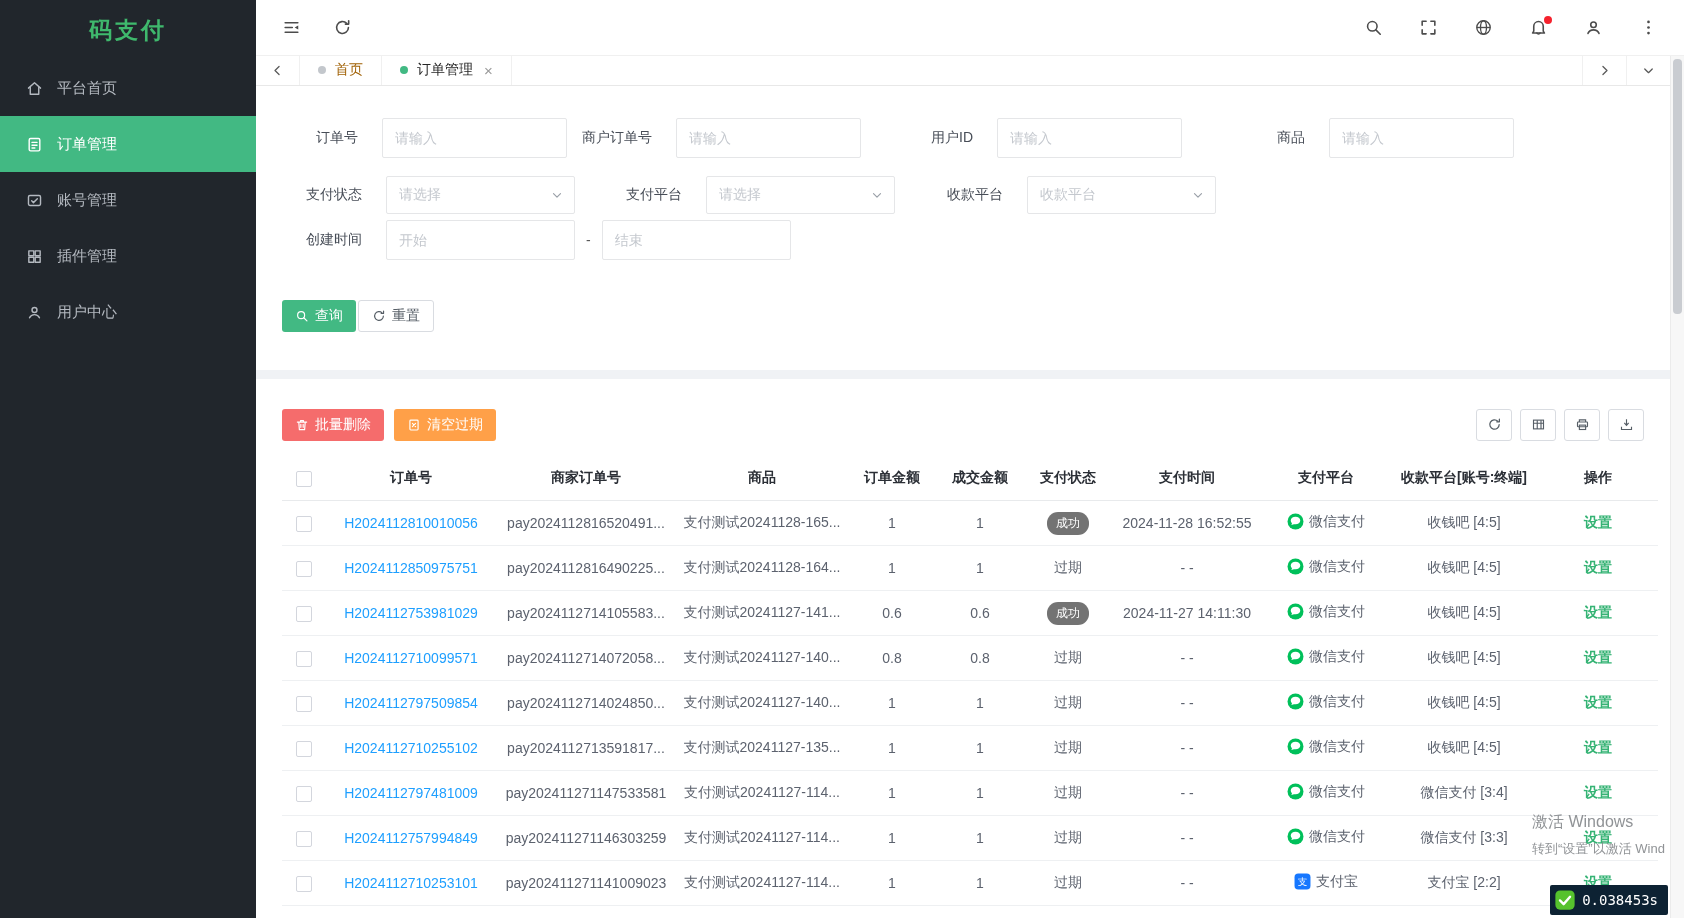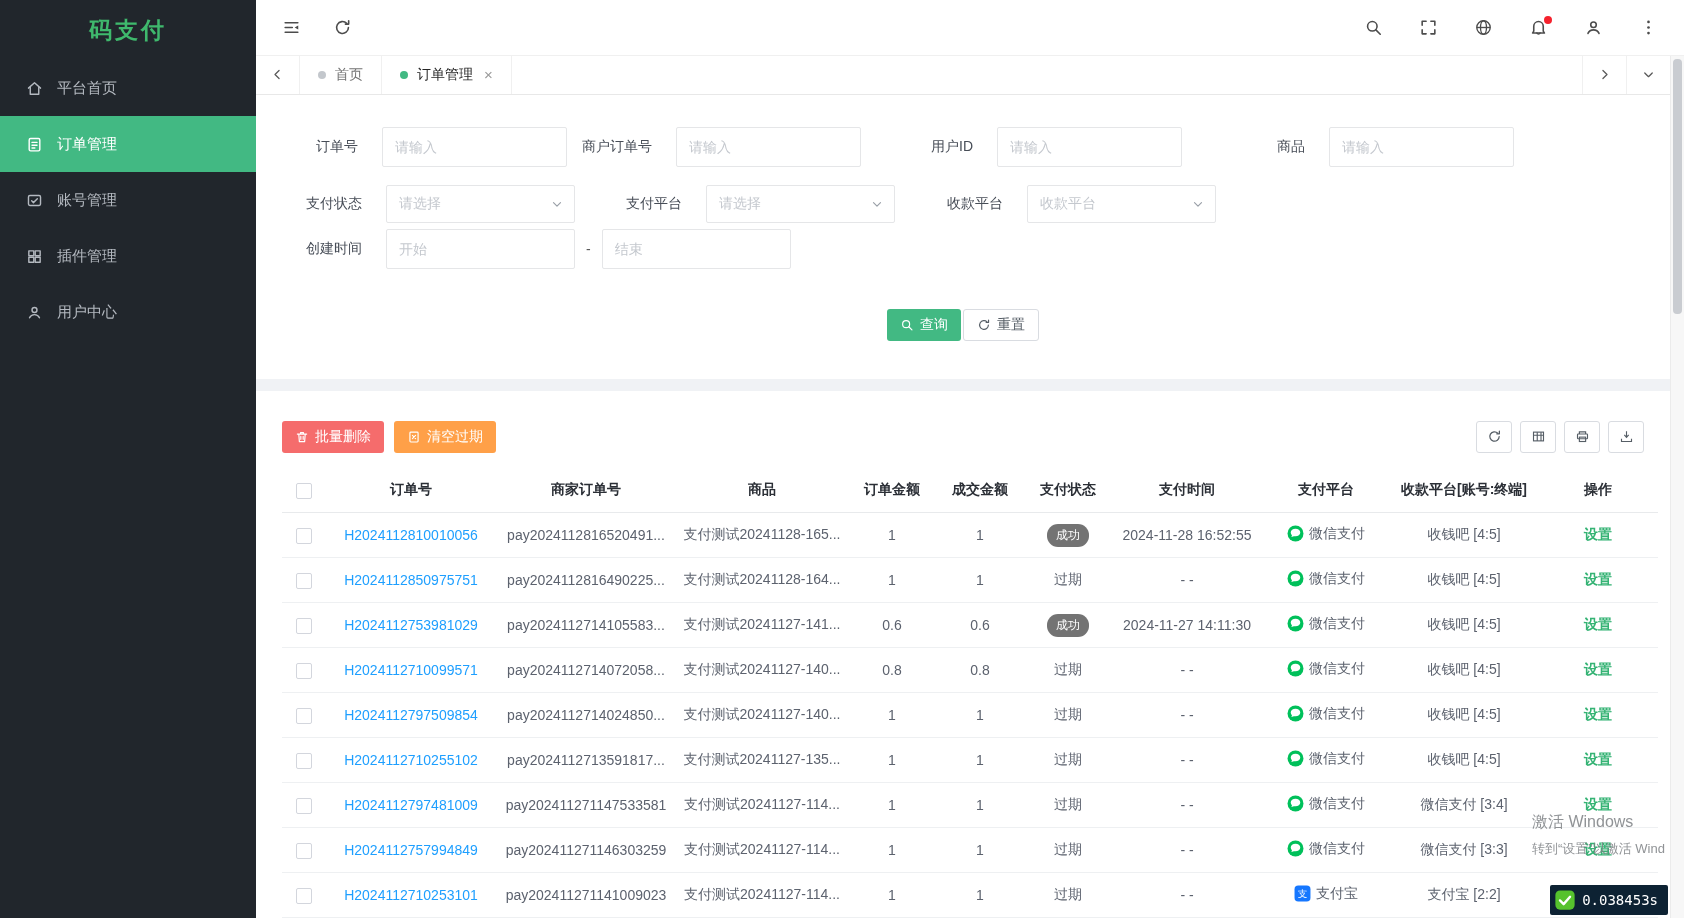--- a/index.html
+++ b/index.html
@@ -40,21 +40,21 @@
 
   
   .tabbar { height:47px; background:#fff; border-bottom:1px solid #e8e8e8;
             display:flex; align-items:stretch; }
   .tab-nav-btn { width:44px; display:flex; align-items:center; justify-content:center;
                  color:#595959; cursor:pointer; }
   .tab-nav-btn svg { width:15px; height:15px; display:block; }
   .tab-nav-prev { border-right:1px solid #f0f0f0; }
   .tab-list { display:flex; }
   .tab { display:flex; align-items:center; gap:9px; padding:0 18px;
-         border-right:1px solid #f0f0f0; font-size:14px; color:#737373; cursor:pointer; }
+         border-right:1px solid #f0f0f0; font-size:14px; color:#a16207; cursor:pointer; }
   .tab.active { color:#262626; }
   .tab-dot { width:8px; height:8px; border-radius:50%; background:#c3c7cc; }
   .tab-dot.green { background:#42b983; }
   .tab-close { color:#999; font-size:15px; margin-left:2px; cursor:pointer; }
   .tab-right { margin-left:auto; display:flex; }
   .tab-right .tab-nav-btn { border-left:1px solid #f0f0f0; }
 
   
   .filter-card { background:#fff; padding:32px 26px 38px; }
   .filter-row { display:flex; align-items:center; }
@@ -65,35 +65,35 @@
   .f-label { font-size:14px; color:#474d57; margin-right:24px; white-space:nowrap; }
   .f-input { width:185px; height:40px; border:1px solid #e5e6e8; border-radius:2px;
              padding:0 12px; font-size:14px; color:#333; outline:none; font-family:inherit; background:#fff; }
   .f-input::placeholder { color:#c4c8ce; }
   .f-input.date { width:189px; }
   .f-select { width:189px; height:38px; border:1px solid #e5e6e8; border-radius:2px;
               display:flex; align-items:center; padding:0 10px 0 12px; background:#fff; cursor:pointer; }
   .sel-ph { flex:1; font-size:14px; color:#c4c8ce; }
   .sel-arrow { color:#9aa0a8; } .sel-arrow svg { width:14px; height:14px; display:block; }
   .range-sep { margin:0 11px; color:#595959; font-size:14px; }
-  .filter-actions { display:flex; justify-content:center; gap:2px; margin-top:40px; }
+  .filter-actions { display:flex; justify-content:flex-start; gap:2px; margin-top:40px; }
 
   .btn { height:32px; border:none; border-radius:3px; padding:0 13px; font-size:14px;
          color:#fff; display:inline-flex; align-items:center; gap:6px; cursor:pointer;
          font-family:inherit; white-space:nowrap; }
   .btn .icn svg { width:14px; height:14px; display:block; }
   .btn-green { background:#42b983; }
   .btn-plain { background:#fff; border:1px solid #d9dce1; color:#565e66; }
   .btn-danger { background:#f56c6c; }
   .btn-warn { background:#ffa048; }
 
   .gap-band { height:14px; background:#f0f2f5; }
 
   
-  .table-card { background:#fff; flex:1; padding:30px 26px 0; }
+  .table-card { background:#fff; flex:1; padding:30px 26px 12px; }
   .table-toolbar { display:flex; align-items:center; margin-bottom:16px; }
   .toolbar-left { display:flex; gap:10px; }
   .toolbar-icons { margin-left:auto; display:flex; gap:8px; }
   .icon-btn { width:36px; height:32px; border:1px solid #d9dce1; border-radius:3px;
               background:#fff; color:#565e66; display:flex; align-items:center;
               justify-content:center; cursor:pointer; }
   .icon-btn svg { width:15px; height:15px; display:block; }
 
   table { width:100%; border-collapse:collapse; table-layout:fixed; }
   thead th { height:44px; font-size:14px; font-weight:bold; color:#2b2f36;

